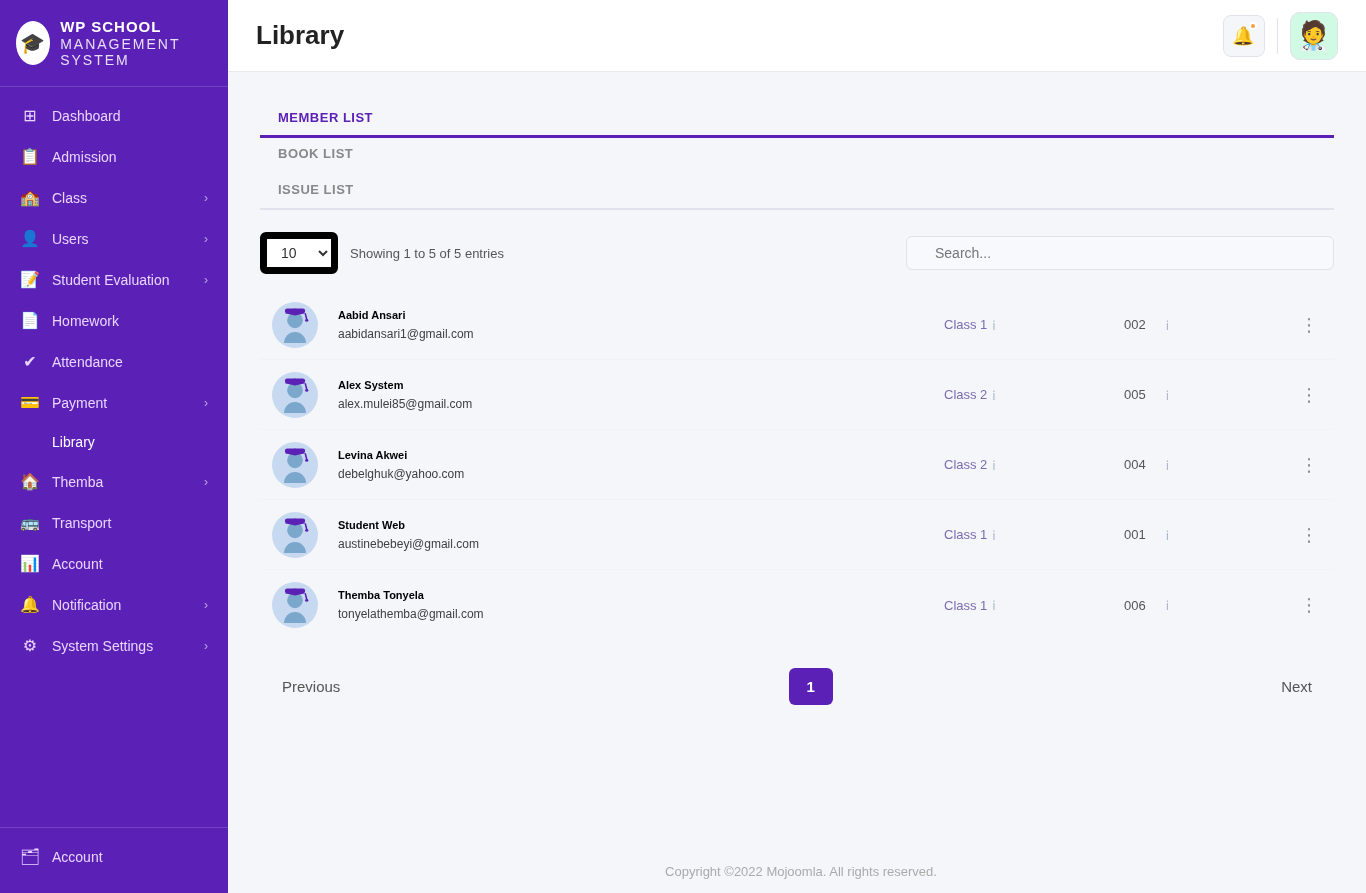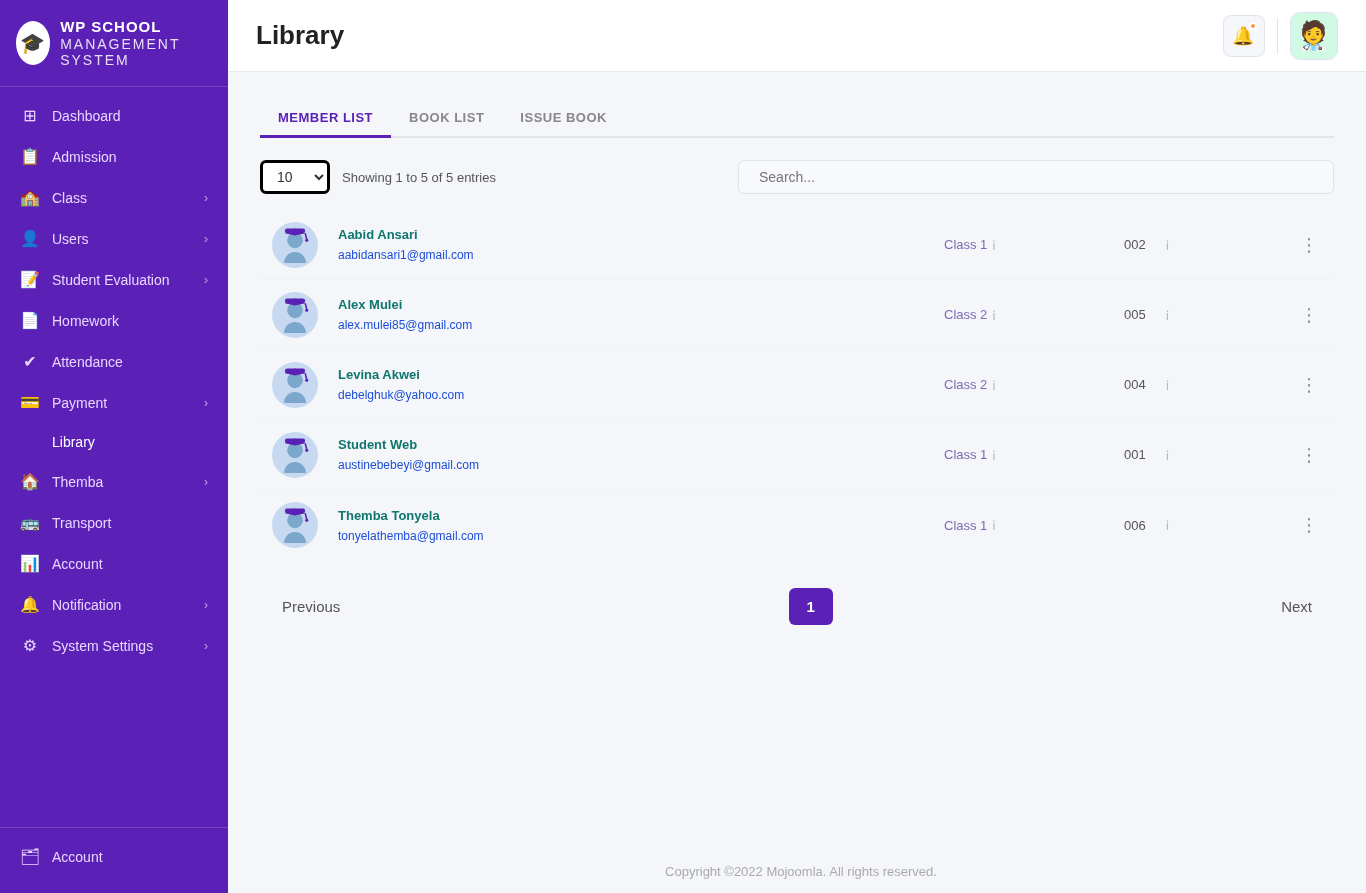--- a/index.html
+++ b/index.html
@@ -136,20 +136,21 @@
     .content-area {
       flex: 1;
       padding: 28px 32px;
     }
     
     .tabs {
       display: flex;
       gap: 0;
       border-bottom: 2px solid #e0e3ec;
       margin-bottom: 22px;
+      flex-direction: column;
     }
     .tab {
       padding: 10px 18px;
       font-size: 13px;
       font-weight: 600;
       color: #888;
       cursor: pointer;
       letter-spacing: 0.5px;
       border-bottom: 3px solid transparent;
       margin-bottom: -2px;
@@ -164,40 +165,40 @@
       align-items: center;
       justify-content: space-between;
       margin-bottom: 16px;
     }
     .entries-select-wrap {
       display: flex;
       align-items: center;
       gap: 0;
     }
     .entries-select {
-      border: 3px solid #000000;
+      border: 7px solid #000000;
       border-radius: 6px;
       padding: 5px 10px;
       font-size: 14px;
       color: #333;
       background: #fff;
       cursor: pointer;
       outline: none;
     }
     .entries-label {
       font-size: 13px;
       color: #555;
       margin-left: 12px;
     }
     .search-input {
       border: 1px solid #e0e3ec;
       border-radius: 6px;
-      padding: 8px 20px;
+      padding: 8px 28px;
       font-size: 14px;
-      width: 596px;
+      width: 428px;
       background: #f8f9fc;
       outline: none;
       color: #333;
     }
     .member-row {
       display: flex;
       align-items: center;
       border-bottom: 1px solid #f0f2f7;
       padding: 10px 0;
       min-height: 70px;
@@ -217,27 +218,27 @@
       display: flex;
       align-items: center;
       justify-content: center;
       overflow: hidden;
     }
     .member-info-col {
       flex: 1;
       padding-left: 8px;
     }
     .member-name {
-      font-size: 13px;
+      font-size: 11px;
       font-weight: 600;
-      color: #0f766e;
+      color: #000000;
     }
     .member-email {
       font-size: 12px;
-      color: #1d4ed8;
+      color: #404040;
       margin-top: 6px;
     }
     .member-class-col {
       width: 180px;
       font-size: 13px;
       color: #7c6bb0;
       display: flex;
       align-items: center;
       gap: 5px;
     }
@@ -414,21 +415,21 @@
       <div class="divider-v"></div>
       <div class="avatar-btn">🧑‍⚕️</div>
     </div>
   </div>
 
   <div class="content-area">
 
     <div class="tabs" id="library-tabs">
         <div class="tab active">MEMBER LIST</div>
         <div class="tab">BOOK LIST</div>
-        <div class="tab">ISSUE BOOK</div>
+        <div class="tab">ISSUE LIST</div>
       </div>
 
     <div class="table-toolbar">
       <div class="entries-select-wrap">
         <select class="entries-select" id="entries-select"><option value="10">10</option><option value="25">25</option><option value="50">50</option><option value="100">100</option></select>
         <span class="entries-label">Showing 1 to 5 of 5 entries</span>
       </div>
       <input class="search-input" type="text" id="search-input" placeholder="Search..." style="">
     </div>
 
@@ -469,21 +470,21 @@
     <circle cx="23" cy="46" r="14" fill="#7ba7cc"></circle>
     <circle cx="23" cy="17" r="10" fill="#7ba7cc"></circle>
     <rect x="10" y="2" width="26" height="6" rx="3" fill="#5b21b6"></rect>
     <polygon points="23,2 36,8 23,11 10,8" fill="#5b21b6"></polygon>
     <line x1="36" y1="8" x2="38" y2="16" stroke="#5b21b6" stroke-width="2"></line>
     <circle cx="38" cy="17" r="2" fill="#5b21b6"></circle>
   </svg>
       </div>
     </div>
     <div class="member-info-col">
-      <div class="member-name">Alex Mulei</div>
+      <div class="member-name">Alex System</div>
       <div class="member-email">alex.mulei85@gmail.com</div>
     </div>
     <div class="member-class-col">
       <span>Class 2</span>
       <span class="info-icon">ℹ</span>
     </div>
     <div class="member-id-col">
       <span>005</span>
       <span class="info-icon">ℹ</span>
     </div>

